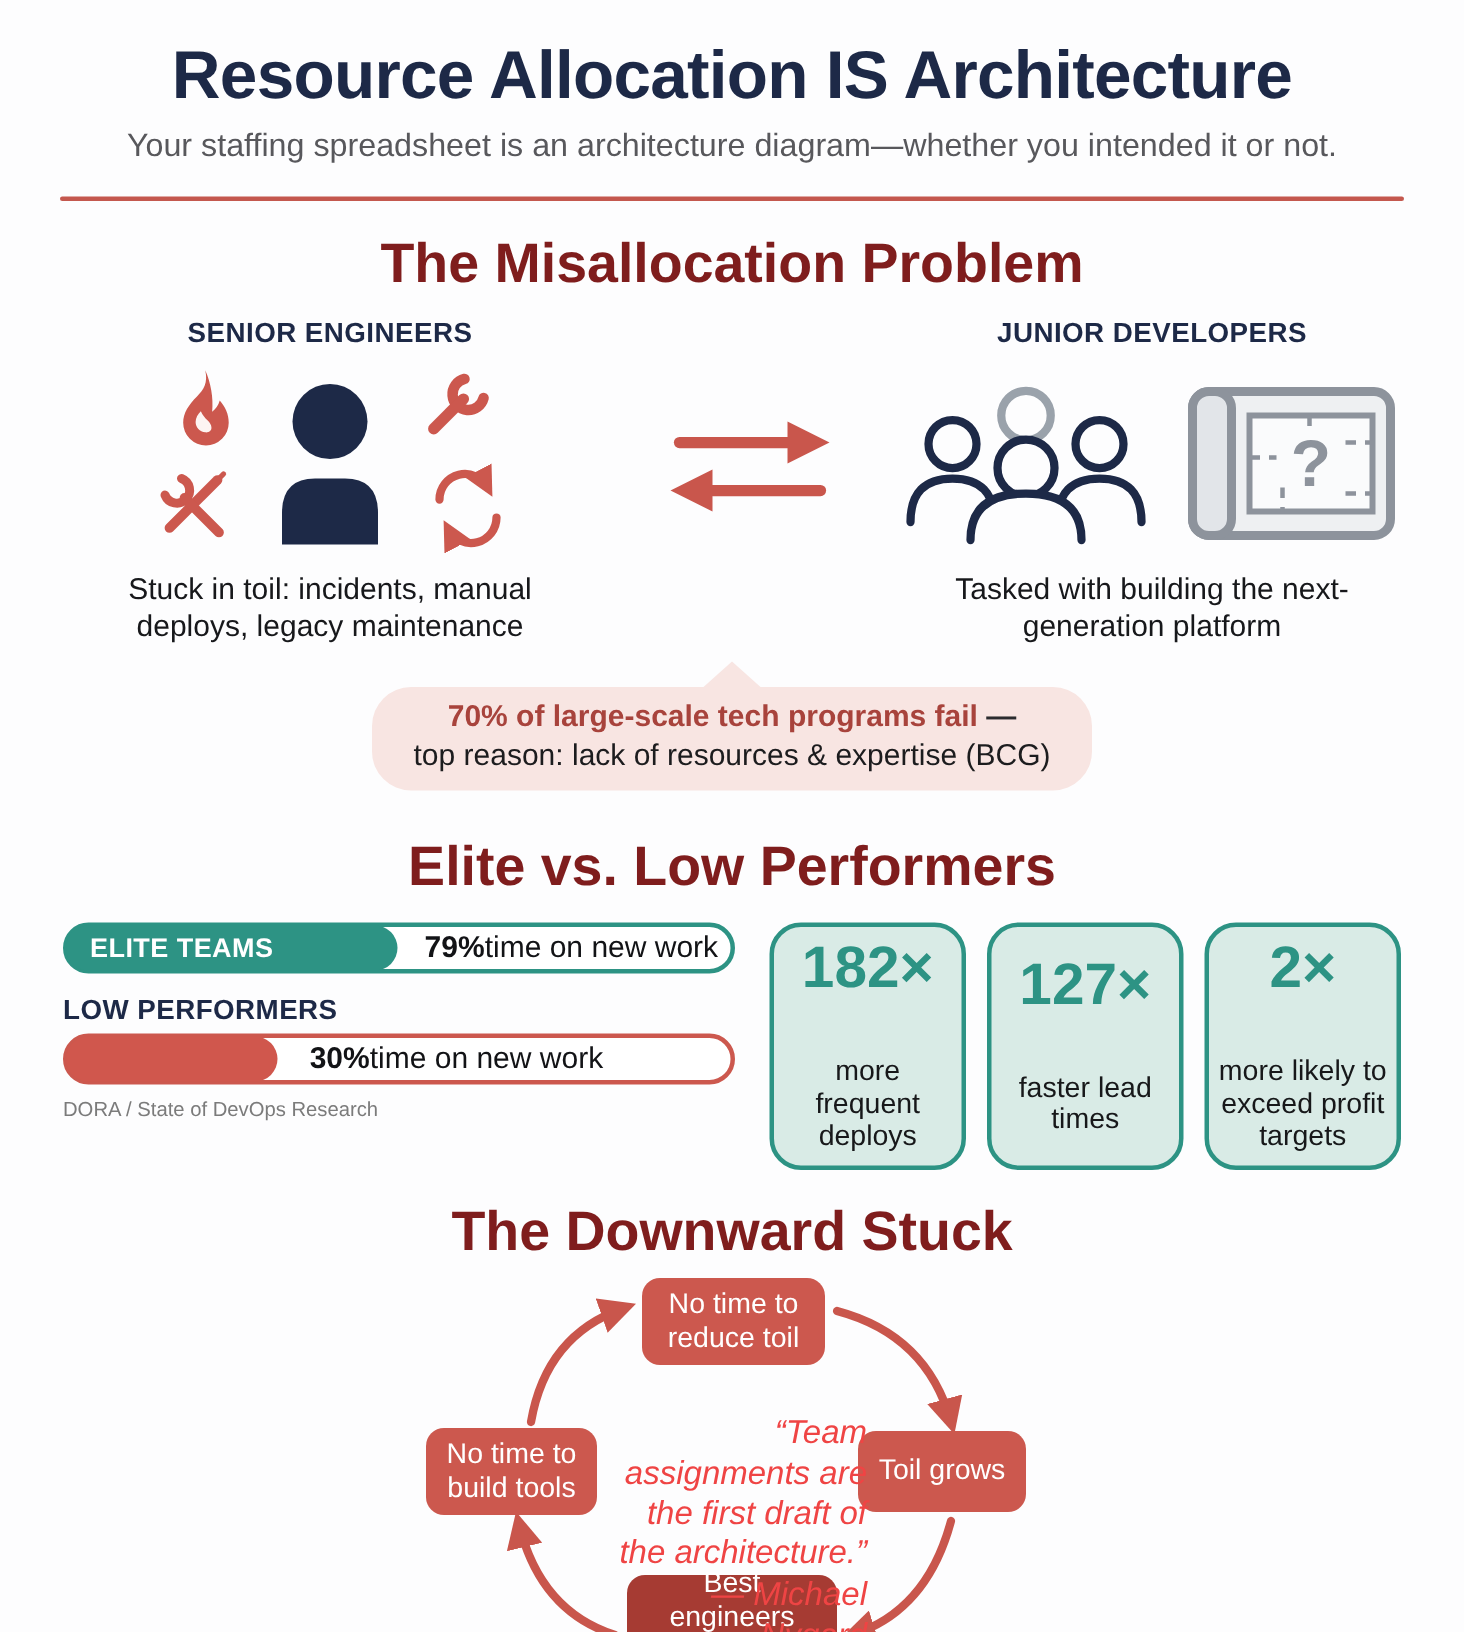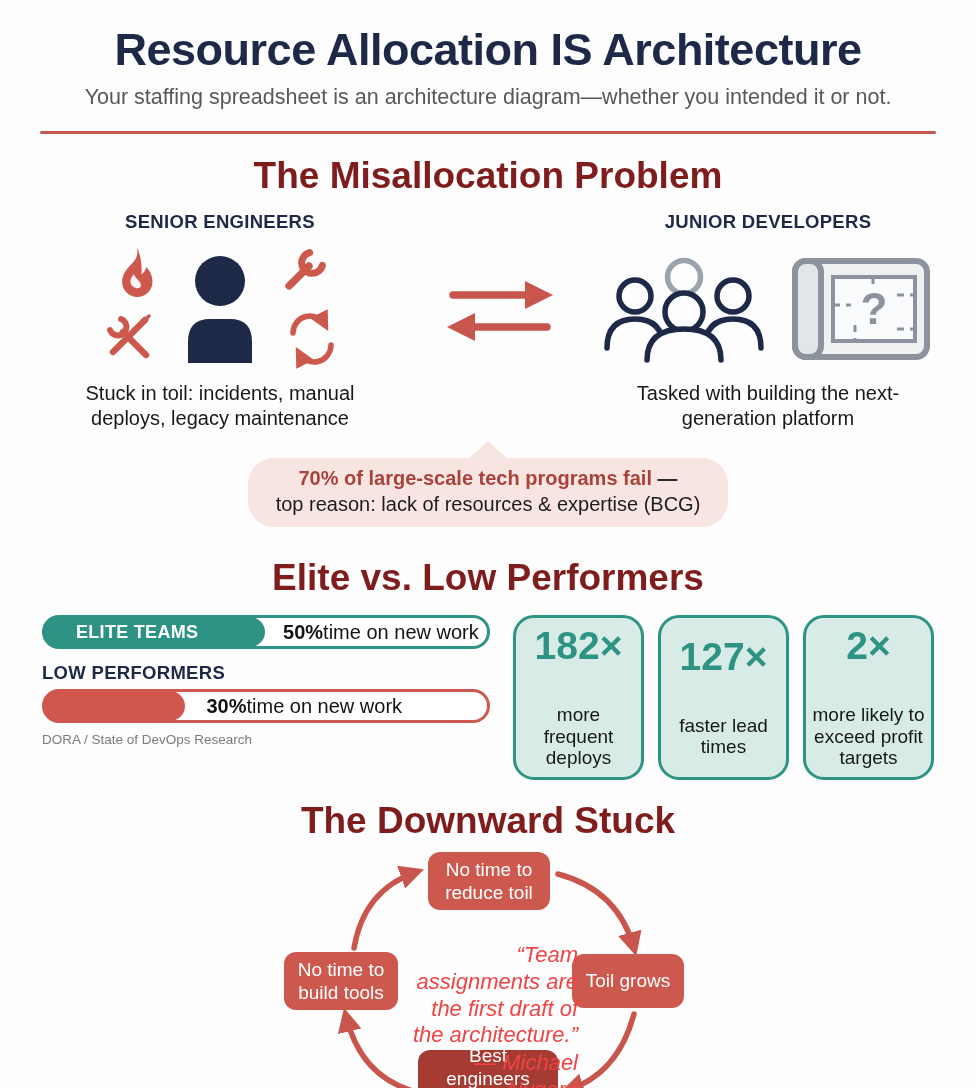--- a/index.html
+++ b/index.html
@@ -36,21 +36,21 @@
   
   .sec2-heading { margin-top:30px; }
   .perf-row { display:flex; align-items:flex-start; margin:16px 42px 0 42px; }
   .bars-col { width:452px; }
   .bar { position:relative; width:448px; height:34px; border-radius:17px; background:#ffffff; }
   .bar.elite { border:3px solid #2d9384; }
   .bar.low { border:3px solid #cc584e; margin-top:5px; }
   .bar-fill { position:absolute; left:-1px; top:-1px; bottom:-1px; border-radius:16px; display:flex; align-items:center; }
   .bar.elite .bar-fill { background:#2d9384; }
   .bar.low .bar-fill { background:#d0574d; }
-  .bar-fill-label { color:#ffffff; font-weight:800; font-size:18px; padding-left:32px; letter-spacing:0.3px; white-space:nowrap; }
+  .bar-fill-label { color:#ffffff; font-weight:800; font-size:18px; padding-left:16px; letter-spacing:0.3px; white-space:nowrap; }
   .bar-value { position:absolute; top:0; bottom:0; display:flex; align-items:center; font-size:20px; color:#121316; white-space:nowrap; }
   .bar.elite .bar-value { left:52%; right:0; justify-content:center; }
   .bar.low .bar-value { left:calc(32% + 20px); }
   .bar-value b { font-weight:800; }
   .low-label { font-size:18.5px; font-weight:800; color:#1d2947; margin:13px 0 5px 0; letter-spacing:0.3px; }
   .source { font-size:13.5px; color:#7b7b7b; margin-top:9px; }
 
   .stats-row { display:flex; gap:14px; margin-left:auto; }
   .stat-card { width:131px; min-height:115px; background:#d9ebe6; border:3px solid #2d9384; border-radius:21px; display:flex; flex-direction:column; align-items:center; justify-content:center; padding:8px 5px; text-align:center;gap:33px; }
   .stat-value { font-size:39px; font-weight:800; color:#2d9384; line-height:1.05; }
@@ -179,21 +179,21 @@
 
   <h2 class="section-heading sec2-heading">Elite vs. Low Performers</h2>
 
   <div class="perf-row">
     <div class="bars-col">
       <div class="bar elite">
         <div class="bar-fill" style="width: 50%;">
           <span class="bar-fill-label">ELITE TEAMS</span>
         </div>
         <div class="bar-value">
-            <b>50%</b>
+            <b>79%</b>
             <span> time on new work</span>
           </div>
       </div>
 
       <div class="low-label">LOW PERFORMERS</div>
       <div class="bar low">
         <div class="bar-fill" style="width: 32%;"></div>
         <div class="bar-value">
             <b>30%</b>
             <span> time on new work</span>

